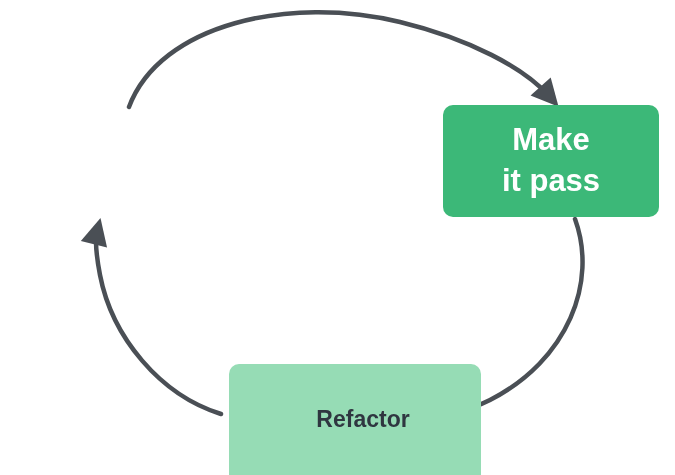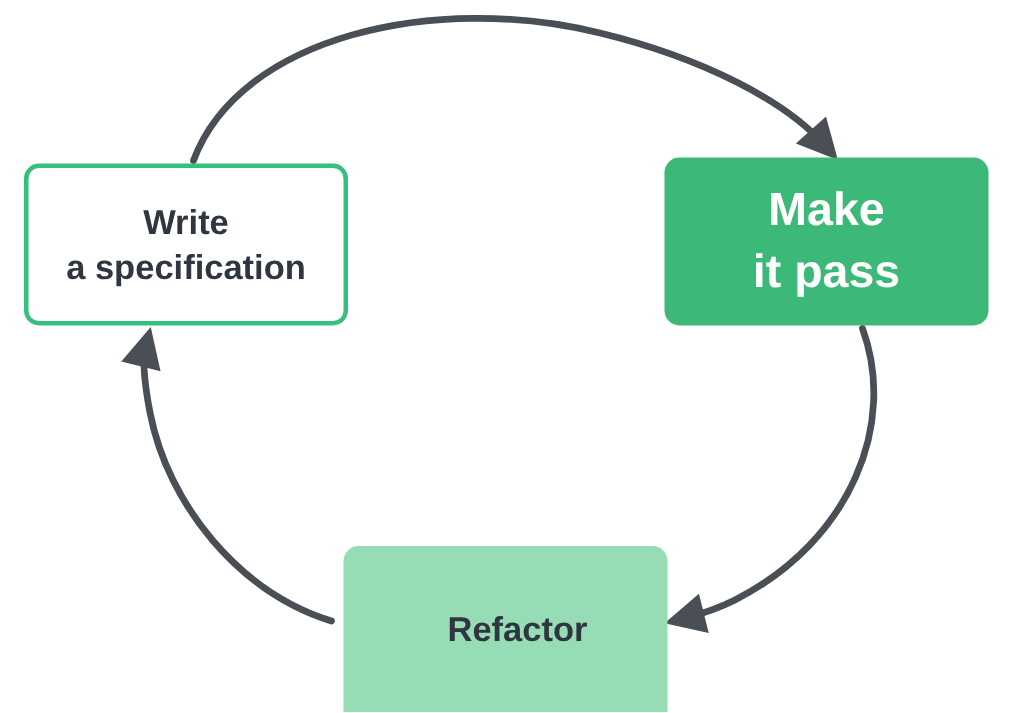--- a/index.html
+++ b/index.html
@@ -63,21 +63,21 @@
     background: #3cb878;
     color: #ffffff;
     font-size: 31px;
     font-weight: bold;
   }
 
   
   #node-refactor {
     left: 229px;
     top: 364px;
-    width: 216px;
+    width: 252px;
     height: 111px;
     border-radius: 10px 10px 0 0;
     background: #96dcb5;
     color: #2f3640;
     font-size: 23px;
     font-weight: bold;
     padding-left: 16px;
   }
 </style>
 </head>
@@ -92,24 +92,20 @@
       </marker>
     </defs>
 
     <path d="M 129 107 C 160 24 290 -5 400 22 C 470 39 524 68 549 96" fill="none" stroke="#4a4f55" stroke-width="4.5" stroke-linecap="round" marker-end="url(#arrowhead)"></path>
 
     <path d="M 575 219 C 598 282 568 360 490 400 C 476 407 465 410 457 412" fill="none" stroke="#4a4f55" stroke-width="4.5" stroke-linecap="round" marker-end="url(#arrowhead)"></path>
 
     <path d="M 221 414 C 160 395 112 337 100 275 C 96 254 95 240 97 232" fill="none" stroke="#4a4f55" stroke-width="4.5" stroke-linecap="round" marker-end="url(#arrowhead)"></path>
   </svg>
 
-  <div class="node" id="node-spec">
-    <span class="node-text">Write
-a specification</span>
-  </div>
 
   <div class="node" id="node-make">
     <span class="node-text">Make
 it pass</span>
   </div>
 
   <div class="node" id="node-refactor">
     <span class="node-text">Refactor</span>
   </div>
 

